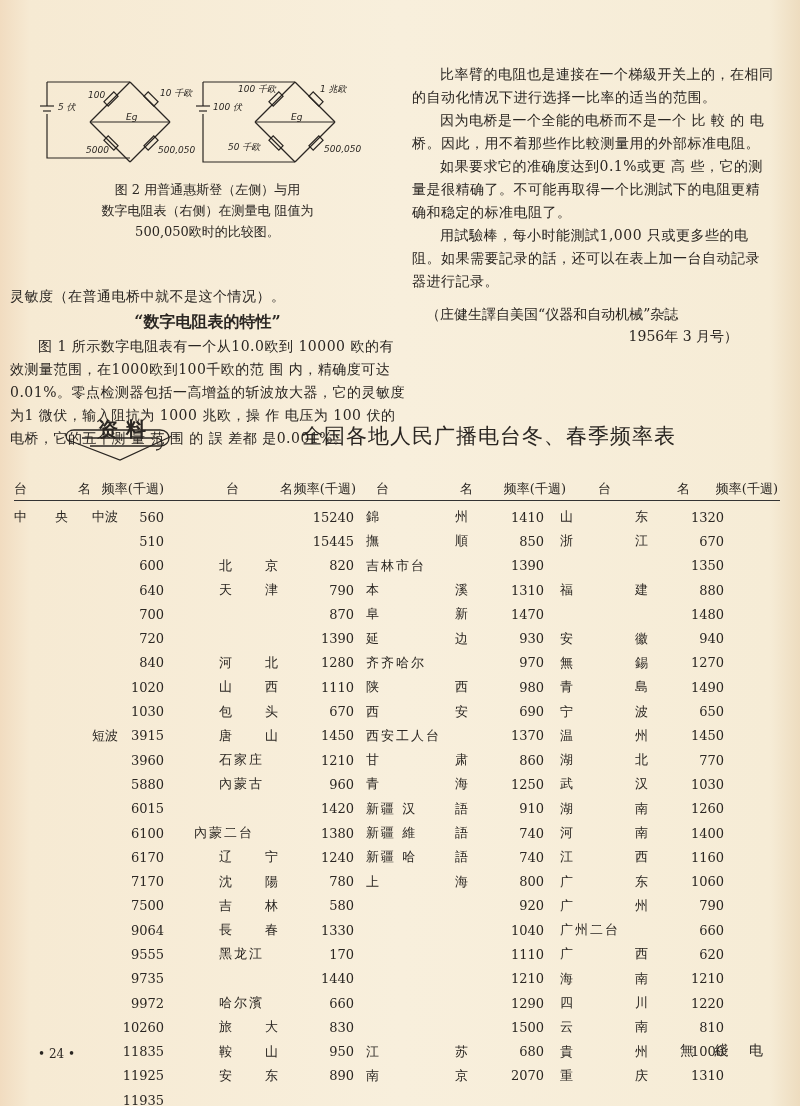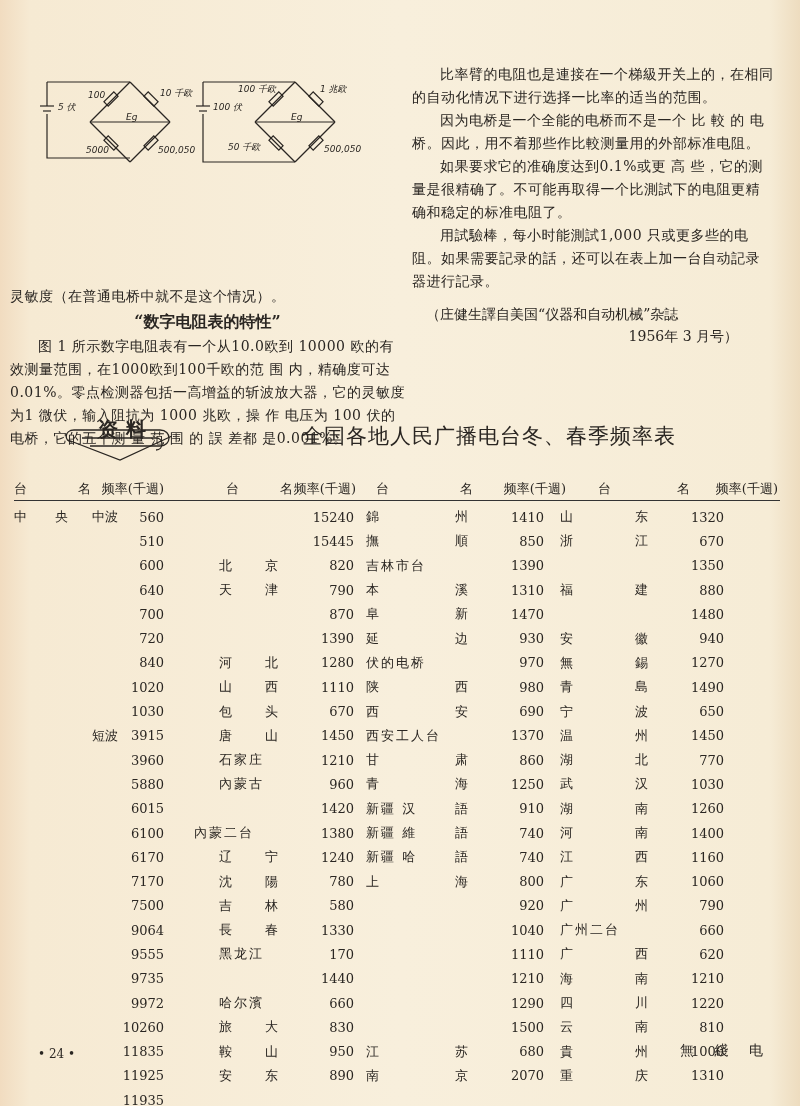--- a/index.html
+++ b/index.html
@@ -101,20 +101,25 @@
           <text x="148" y="83">500,050</text>
           <text x="116" y="50">Eg</text>
           <text x="203" y="40">100 伏</text>
           <text x="228" y="22">100 千欧</text>
           <text x="310" y="22">1 兆欧</text>
           <text x="218" y="80">50 千欧</text>
           <text x="314" y="82">500,050</text>
           <text x="281" y="50">Eg</text>
         </g>
       </svg>
+      <div style="position:absolute; top:108px; left:0; width:395px;">
+        <div class="fig-caption">图 2  用普通惠斯登（左侧）与用</div>
+        <div class="fig-caption">数字电阻表（右侧）在测量电 阻值为</div>
+        <div class="fig-caption">500,050欧时的比较图。</div>
+      </div>
     </div>
     <div style="margin-top:85px;">
       <p class="para noindent">灵敏度（在普通电桥中就不是这个情况）。</p>
       <div class="section-title">“数字电阻表的特性”</div>
       <p class="para">图 1 所示数字电阻表有一个从10.0欧到 10000 欧的有效测量范围，在1000欧到100千欧的范 围 内，精确度可达0.01%。零点检测器包括一高增益的斩波放大器，它的灵敏度为1 微伏，输入阻抗为 1000 兆欧，操 作 电压为 100 伏的电桥，它的五个测 量 范 围 的 誤 差都 是0.001%。</p>
     </div>
   </div>
 
   <div class="right-col">
     <p class="para">比率臂的电阻也是連接在一个梯級开关上的，在相同的自动化情况下进行选择一比率的适当的范围。</p>
@@ -362,21 +367,21 @@
           </div>
           <div class="cell c-b" style="padding-left: 55px;">
             <span class="nm">
               <span>河</span>
               <span>北</span>
             </span>
             <span class="fq">1280</span>
           </div>
           <div class="cell c-c" style="padding-left: 12px;">
             <span class="nm">
-              <span>伏的电桥</span>
+              <span>齐齐哈尔</span>
               <span></span>
             </span>
             <span class="fq">970</span>
           </div>
           <div class="cell c-d" style="padding-left: 16px;">
             <span class="nm">
               <span>無</span>
               <span>錫</span>
             </span>
             <span class="fq">1270</span>

